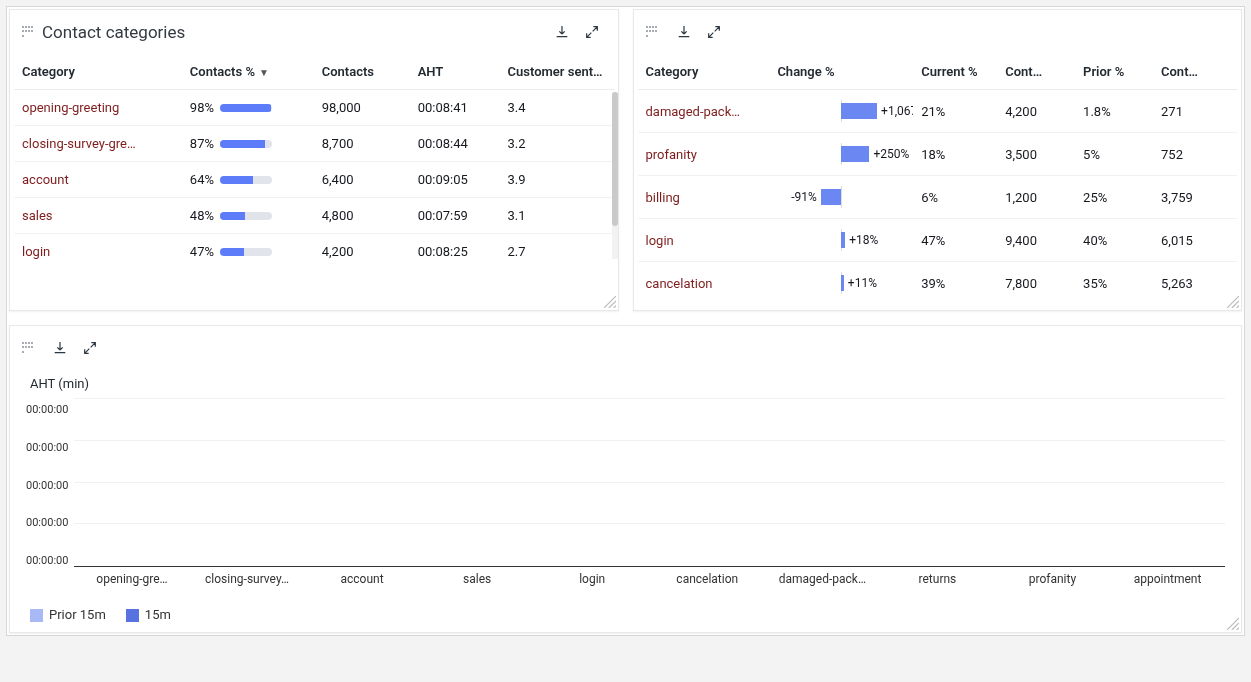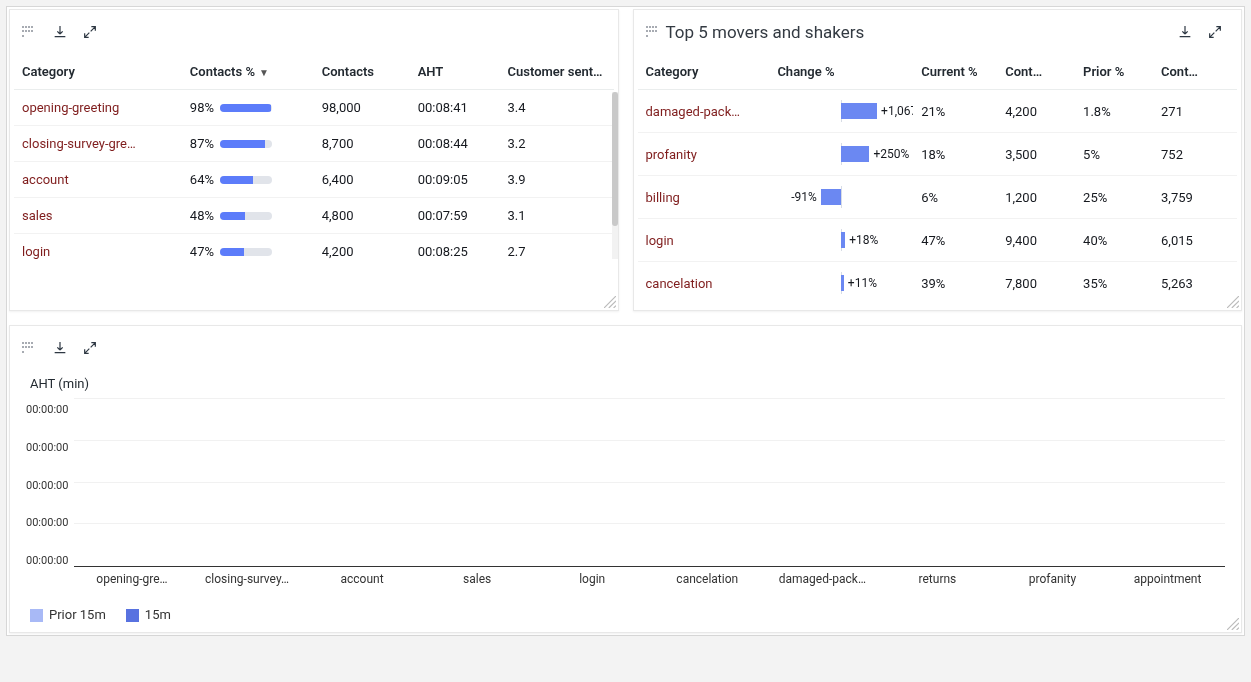--- a/index.html
+++ b/index.html
@@ -164,20 +164,21 @@
           <span></span>
           <span></span>
           <span></span>
           <span></span>
           <span></span>
           <span></span>
           <span></span>
           <span></span>
           <span></span>
         </span>
+      <span class="panel-title">Contact categories</span>
       <span class="icon-btn">
         <svg viewBox="0 0 24 24">
             <path d="M12 3v12m0 0l-4-4m4 4l4-4M4 19h16"></path>
           </svg>
       </span>
       <span class="icon-btn">
         <svg viewBox="0 0 24 24">
             <path d="M14 4h6v6M20 4l-7 7M10 20H4v-6M4 20l7-7"></path>
           </svg>
       </span>
@@ -288,21 +289,20 @@
           <span></span>
           <span></span>
           <span></span>
           <span></span>
           <span></span>
           <span></span>
           <span></span>
           <span></span>
           <span></span>
         </span>
-      <span class="panel-title">Top 5 movers and shakers</span>
       <span class="icon-btn">
         <svg viewBox="0 0 24 24">
             <path d="M12 3v12m0 0l-4-4m4 4l4-4M4 19h16"></path>
           </svg>
       </span>
       <span class="icon-btn">
         <svg viewBox="0 0 24 24">
             <path d="M14 4h6v6M20 4l-7 7M10 20H4v-6M4 20l7-7"></path>
           </svg>
       </span>

